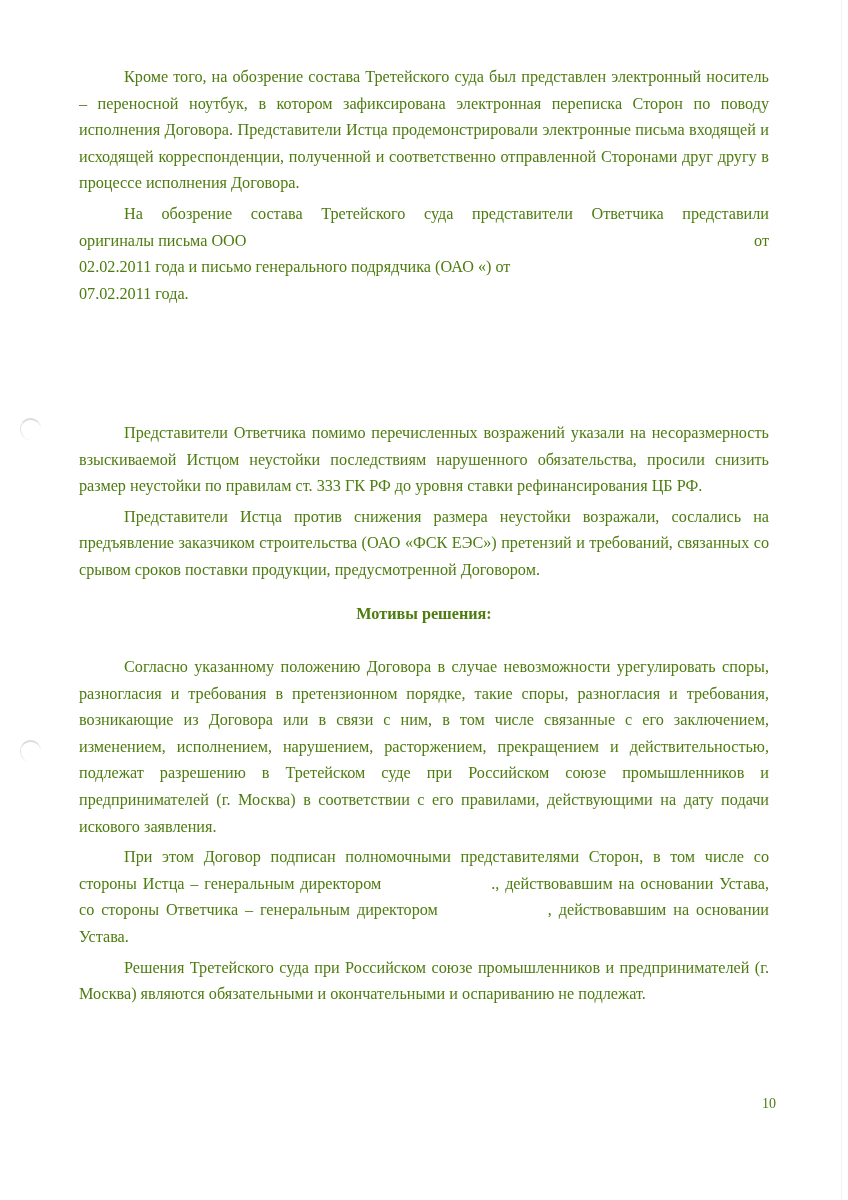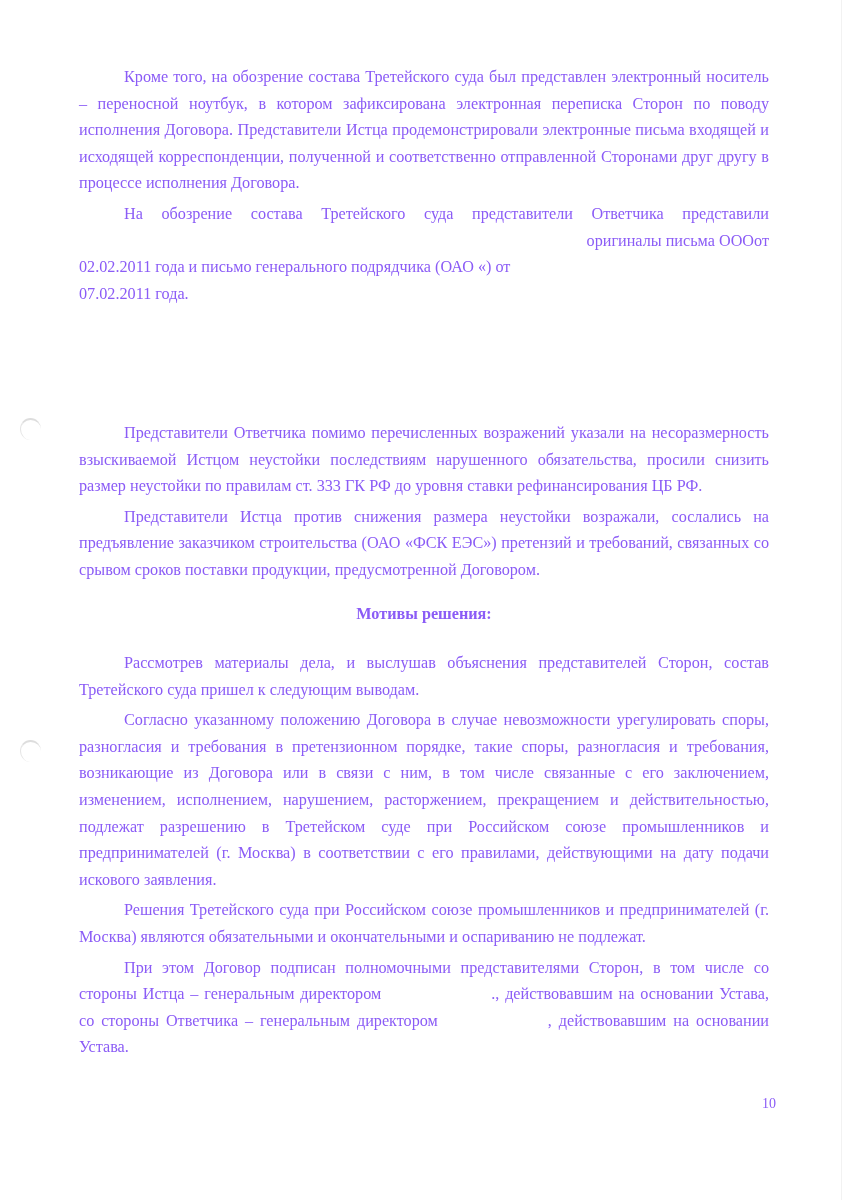--- a/index.html
+++ b/index.html
@@ -1,19 +1,19 @@
 <!DOCTYPE html>
 <html><head>
 <meta charset="utf-8">
 <style>
   html, body { margin: 0; padding: 0; background: #ffffff; }
   body { width: 848px; height: 1200px; position: relative; overflow: hidden; }
   .page {
     position: absolute; left: 0; top: 0; width: 848px; height: 1200px;
-    font-family: "Liberation Serif", serif; color: #8b5cf6; font-size: 16.2px;
+    font-family: "Liberation Serif", serif; color: #4d7c0f; font-size: 16.2px;
   }
   .edge { position: absolute; right: 6px; top: 0; width: 1px; height: 1200px; background: #f2f2f2; }
   .text { position: absolute; left: 79px; width: 690px; }
   .p {
     margin: 0; text-align: justify; text-align-last: left; line-height: 26.6px;
   }
   .indent { text-indent: 45px; }
   .j-last { text-align-last: justify; }
   .heading {
     position: absolute; left: 0; width: 848px; text-align: center;
@@ -32,42 +32,41 @@
 <div class="page">
   <div class="edge"></div>
   <div class="hole" style="top:418px"></div>
   <div class="hole" style="top:740px"></div>
 
   <div class="text" style="top:64px">
     <p class="p indent">Кроме того, на обозрение состава Третейского суда был представлен электронный носитель – переносной ноутбук, в котором зафиксирована электронная переписка Сторон по поводу исполнения Договора. Представители Истца продемонстрировали электронные письма входящей и исходящей корреспонденции, полученной и соответственно отправленной Сторонами друг другу в процессе исполнения Договора.</p>
 
     <div style="margin-top:4px">
       <p class="p indent j-last">На обозрение состава Третейского суда представители Ответчика представили</p>
-      <div style="display:flex;justify-content:flex-end;line-height:26.6px">
+      <div style="display:flex;justify-content:space-between;line-height:26.6px">
         <span>оригиналы письма ООО</span>
         <span>от</span>
       </div>
       <div style="display:flex;justify-content:flex-start;line-height:26.6px">
         <span>02.02.2011 года и письмо генерального подрядчика (ОАО «</span>
         <span>) от</span>
       </div>
       <p class="p">07.02.2011 года.</p>
     </div>
   </div>
 
   <div class="text" style="top:420px">
     <p class="p indent">Представители Ответчика помимо перечисленных возражений указали на несоразмерность взыскиваемой Истцом неустойки последствиям нарушенного обязательства, просили снизить размер неустойки по правилам ст. 333 ГК РФ до уровня ставки рефинансирования ЦБ РФ.</p>
     <p class="p indent" style="margin-top:4px">Представители Истца против снижения размера неустойки возражали, сослались на предъявление заказчиком строительства (ОАО «ФСК ЕЭС») претензий и требований, связанных со срывом сроков поставки продукции, предусмотренной Договором.</p>
   </div>
 
   <div class="heading">Мотивы решения:</div>
 
   <div class="text" style="top:650px">
-    <p class="p indent">Рассмотрев материалы дела, и выслушав объяснения представителей Сторон, состав Третейского суда пришел к следующим выводам.</p>
     <p class="p indent" style="margin-top:4px">Согласно указанному положению Договора в случае невозможности урегулировать споры, разногласия и требования в претензионном порядке, такие споры, разногласия и требования, возникающие из Договора или в связи с ним, в том числе связанные с его заключением, изменением, исполнением, нарушением, расторжением, прекращением и действительностью, подлежат разрешению в Третейском суде при Российском союзе промышленников и предпринимателей (г. Москва) в соответствии с его правилами, действующими на дату подачи искового заявления.</p>
-    <p class="p indent" style="margin-top:4px">Решения Третейского суда при Российском союзе промышленников и предпринимателей (г. Москва) являются обязательными и окончательными и оспариванию не подлежат.</p>
     <p class="p indent" style="margin-top:4px">
       <span>При этом Договор подписан полномочными представителями Сторон, в том числе со стороны Истца – генеральным директором</span><span class="blank" style="width:110px"></span><span>., действовавшим на основании Устава, со стороны Ответчика – генеральным директором</span><span class="blank" style="width:110px"></span><span>, действовавшим на основании Устава.</span>
     </p>
+    <p class="p indent" style="margin-top:4px">Решения Третейского суда при Российском союзе промышленников и предпринимателей (г. Москва) являются обязательными и окончательными и оспариванию не подлежат.</p>
   </div>
 
   <div class="pagenum">10</div>
 </div>
 
 </body></html>

